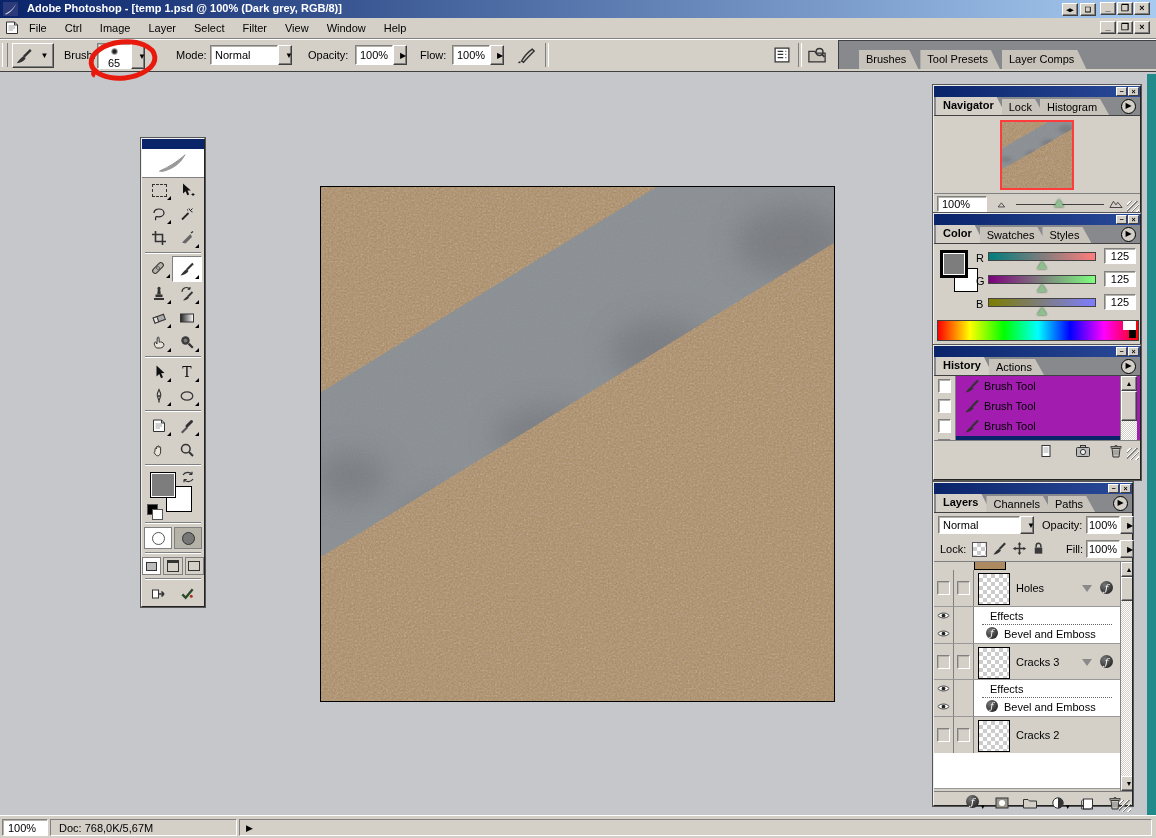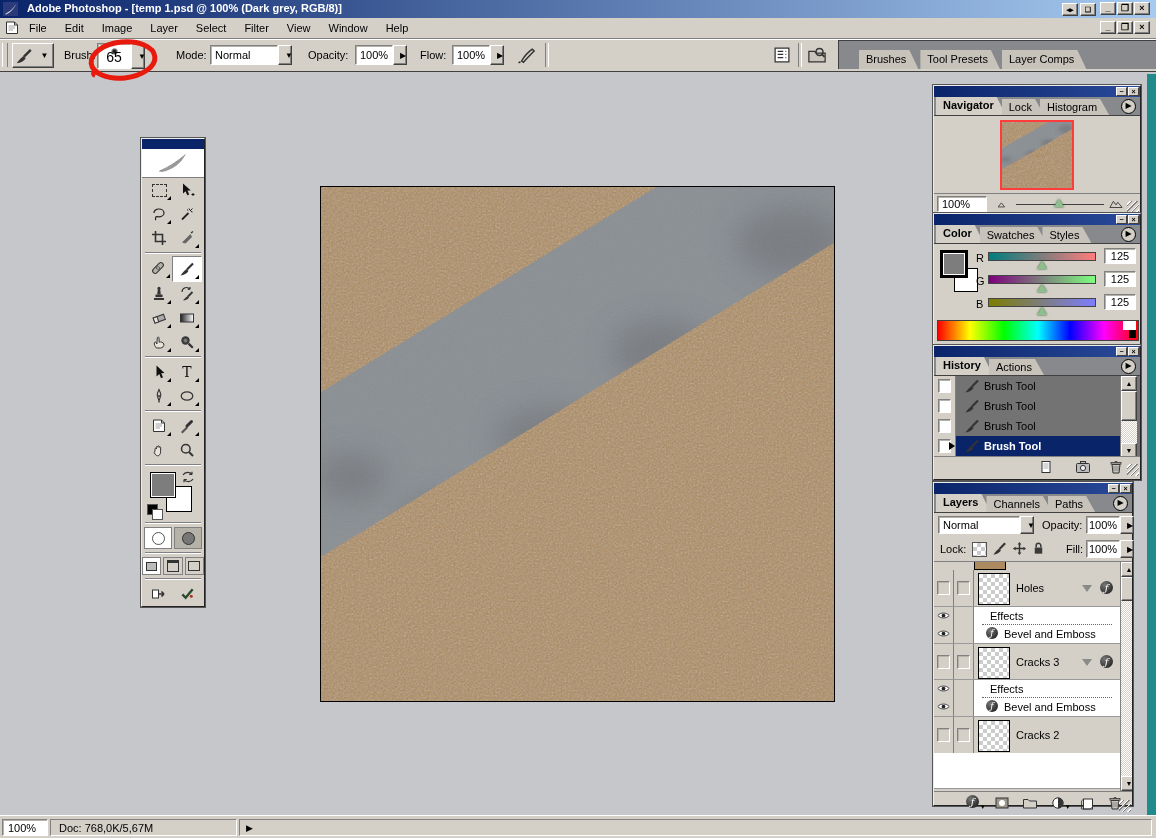--- a/index.html
+++ b/index.html
@@ -244,21 +244,21 @@
     <button class="winbtn btn abs" style="left:1100px;top:2px">_</button>
     <button class="winbtn btn abs" style="left:1117px;top:2px">❐</button>
     <button class="winbtn btn abs" style="left:1134px;top:2px">×</button>
   </div>
 
   <div id="menubar" class="abs">
     <svg style="margin-left:4px" width="16" height="16">
         <use href="#i-notes"></use>
       </svg>
     <span class="menu-item">File</span>
-    <span class="menu-item">Edit</span>
+    <span class="menu-item">Ctrl</span>
     <span class="menu-item">Image</span>
     <span class="menu-item">Layer</span>
     <span class="menu-item">Select</span>
     <span class="menu-item">Filter</span>
     <span class="menu-item">View</span>
     <span class="menu-item">Window</span>
     <span class="menu-item">Help</span>
     <button class="winbtn btn abs" style="left:1100px;top:3px">_</button>
     <button class="winbtn btn abs" style="left:1117px;top:3px">❐</button>
     <button class="winbtn btn abs" style="left:1134px;top:3px">×</button>
@@ -268,21 +268,21 @@
     <div class="abs" style="left:2px;top:3px;width:4px;height:24px;border-left:1px solid #fff;border-right:1px solid #808080"></div>
     <div class="btn abs flex" style="left:12px;top:3px;width:42px;height:25px;justify-content:space-between;padding:0 2px">
       <svg width="18" height="18">
           <use href="#i-brush"></use>
         </svg>
       <span class="ddarrow">▼</span>
     </div>
     <span class="abs" style="left:64px;top:9px">Brush:</span>
     <div class="well abs" style="left:97px;top:3px;width:34px;height:26px;text-align:center">
       <div class="abs" style="left:13px;top:4px;width:7px;height:7px;border-radius:50%;background:radial-gradient(circle,#222 30%,rgba(60,60,60,.25) 70%,transparent 100%)"></div>
-      <span class="abs" style="left:0;right:0;top:5px;font-size:14px">65</span>
+      <span class="abs" style="left:0;right:0;top:13px;font-size:11px">65</span>
     </div>
     <button class="btn abs ddarrow" style="left:131px;top:3px;height:26px">▼</button>
     <span class="abs" style="left:176px;top:9px">Mode:</span>
     <div class="well abs flex" style="left:210px;top:5px;width:68px;height:20px;padding-left:4px">
       <span>Normal</span>
     </div>
     <button class="btn abs ddarrow" style="left:278px;top:5px;height:20px">▼</button>
     <span class="abs" style="left:308px;top:9px">Opacity:</span>
     <div class="well abs flex" style="left:355px;top:5px;width:38px;height:20px;justify-content:center">
       <span>100%</span>
@@ -612,21 +612,21 @@
   <div class="palette abs" style="left:933px;top:345px;width:208px;height:135px">
     <div class="ptitle">
       <button class="pbtn">−</button>
       <button class="pbtn">×</button>
     </div>
     <div class="tabrow">
       <span class="tab active">History</span>
       <span class="tab">Actions</span>
       <span class="pmenu">▶</span>
     </div>
-    <div style="position:relative;height:80px;background:#737373;overflow:hidden">
+    <div style="position:relative;height:64px;background:#a21caf;overflow:hidden">
       <div class="abs lcol" style="left:0;top:0;width:22px;height:82px"></div>
       <div class="abs flex" style="left:0;top:0;width:186px;height:20px">
         <div class="abs well" style="left:4px;top:3px;width:13px;height:14px"></div>
         <svg class="abs" style="left:30px;top:2px" width="16" height="16">
             <use href="#i-brush"></use>
           </svg>
         <span class="abs" style="left:50px;top:4px">Brush Tool</span>
       </div>
       <div class="abs flex" style="left:0;top:20px;width:186px;height:20px">
         <div class="abs well" style="left:4px;top:3px;width:13px;height:14px"></div>

